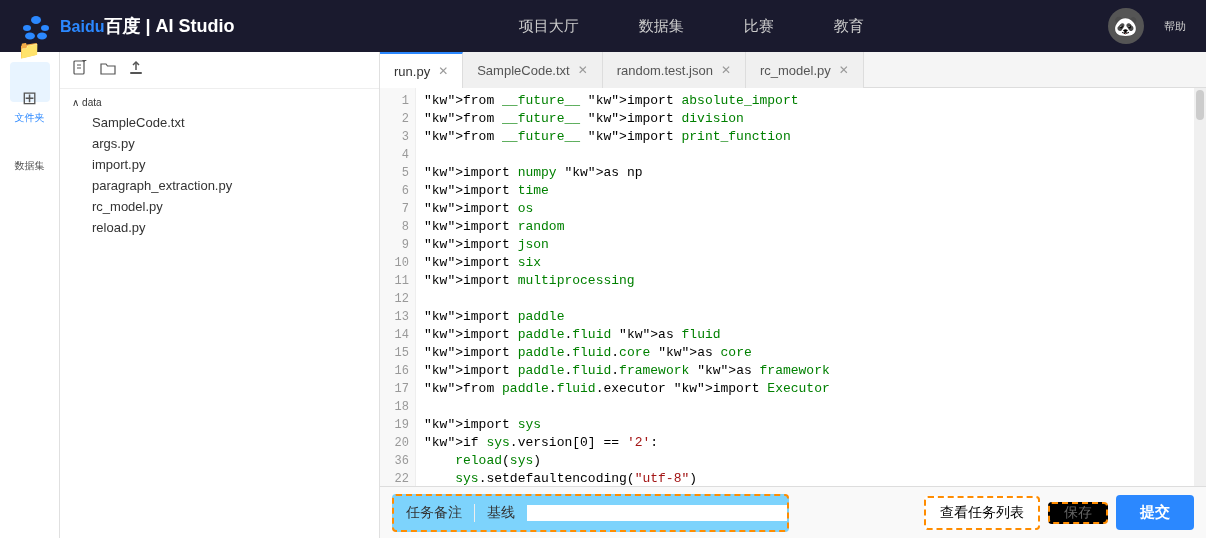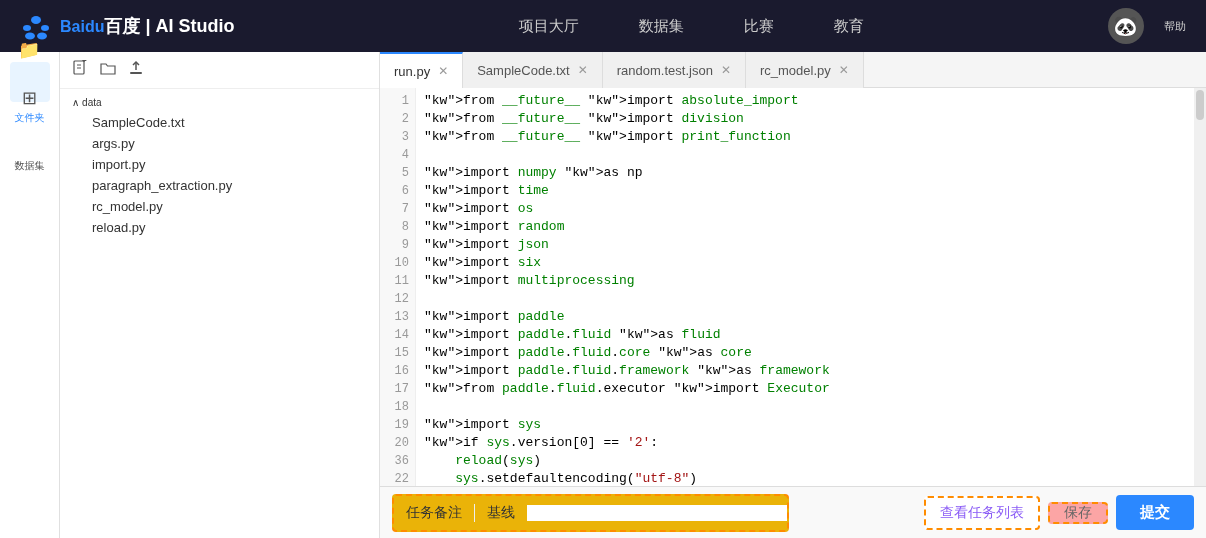--- a/index.html
+++ b/index.html
@@ -250,21 +250,21 @@
       gap: 12px;
       position: relative;
     }
     .bottom-input-group {
       display: flex;
       align-items: center;
       flex: 1;
       border: 2px dashed #ff8c00;
       border-radius: 4px;
       overflow: hidden;
-      background: #eab308;
+      background: #7dd3fc;
       height: 38px;
       max-width: 420px;
     }
     .bottom-label {
       padding: 0 12px;
       font-size: 14px;
       color: #333;
       border-right: 1px solid #eee;
       white-space: nowrap;
     }
@@ -278,28 +278,28 @@
     .bottom-right {
       display: flex;
       align-items: center;
       gap: 8px;
       flex: 1;
       justify-content: flex-end;
     }
     .view-tasks-btn {
       border: 2px dashed #ff8c00;
       background: white;
-      color: #8b5cf6;
+      color: #000000;
       padding: 6px 14px;
       font-size: 14px;
       border-radius: 4px;
       cursor: pointer;
     }
     .save-btn {
-      background: #fca5a5;
+      background: #000000;
       color: #666;
       border: none;
       padding: 0 14px;
       font-size: 14px;
       border-radius: 4px;
       cursor: pointer;
       border: 2px dashed #ff8c00;
     }
     .submit-btn {
       background: #2b88ff;

